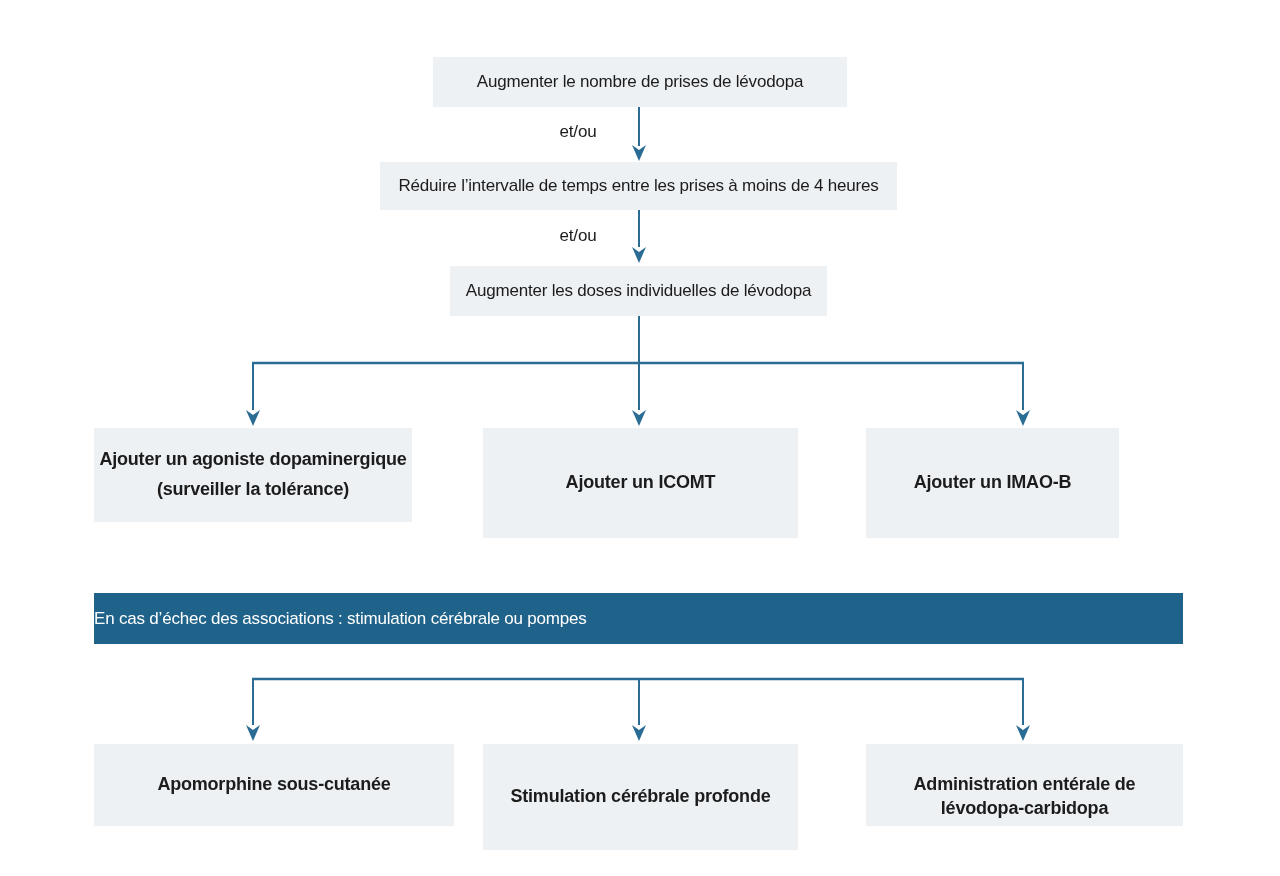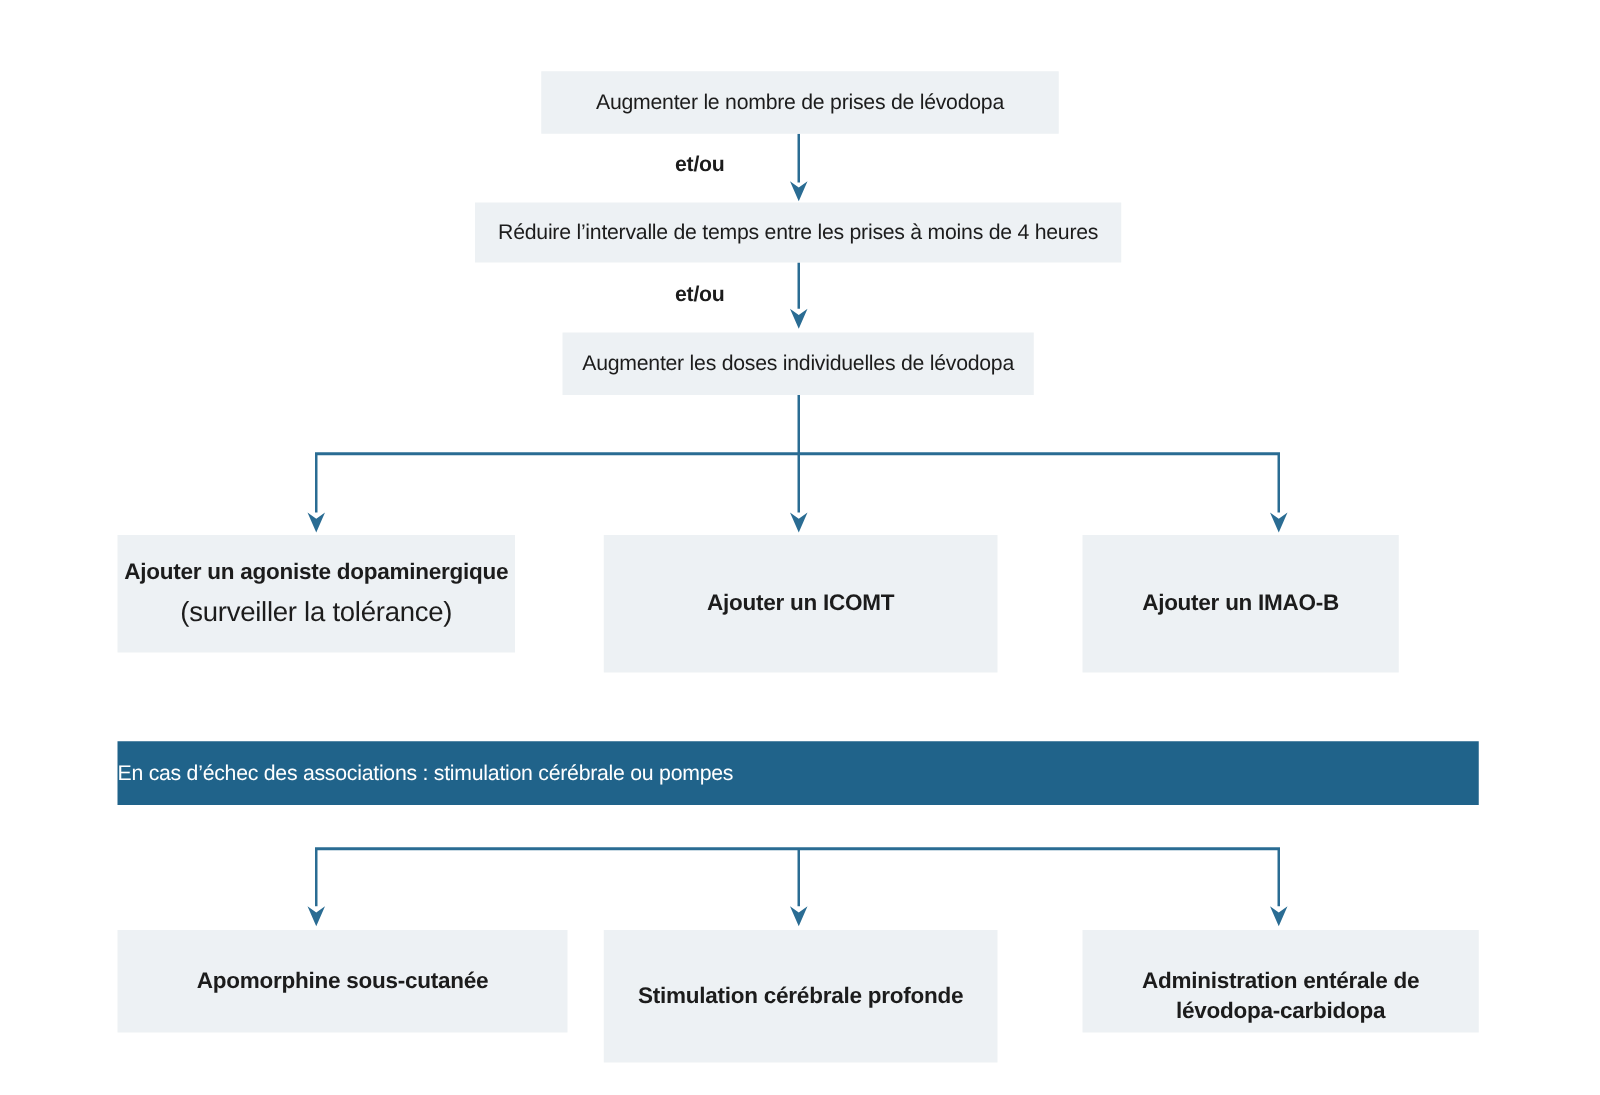--- a/index.html
+++ b/index.html
@@ -25,27 +25,27 @@
   .box{
     position:absolute;
     background:var(--box-fill);
     display:flex;flex-direction:column;align-items:center;justify-content:center;
     text-align:center;
     letter-spacing:-0.2px;
   }
   .step{font-size:17px;font-weight:500;white-space:nowrap;}
   .operator{
     position:absolute;
-    font-size:17px;font-weight:700;
-    text-align:left;
+    font-size:17px;font-weight:400;
+    text-align:center;
     letter-spacing:-0.2px;
   }
   .option-title{font-size:18px;font-weight:700;line-height:1.32;}
   .option-title.narrow{max-width:248px;margin-top:24px;}
-  .option-note{font-size:22px;font-weight:400;line-height:1.35;margin-top:5px;}
+  .option-note{font-size:18px;font-weight:700;line-height:1.35;margin-top:5px;}
   .banner{
     position:absolute;
     background:var(--banner-fill);
     color:var(--banner-text);
     display:flex;align-items:center;justify-content:flex-start;
     font-size:17px;font-weight:500;letter-spacing:-0.2px;white-space:nowrap;
   }
 </style>
 </head>
 <body>

